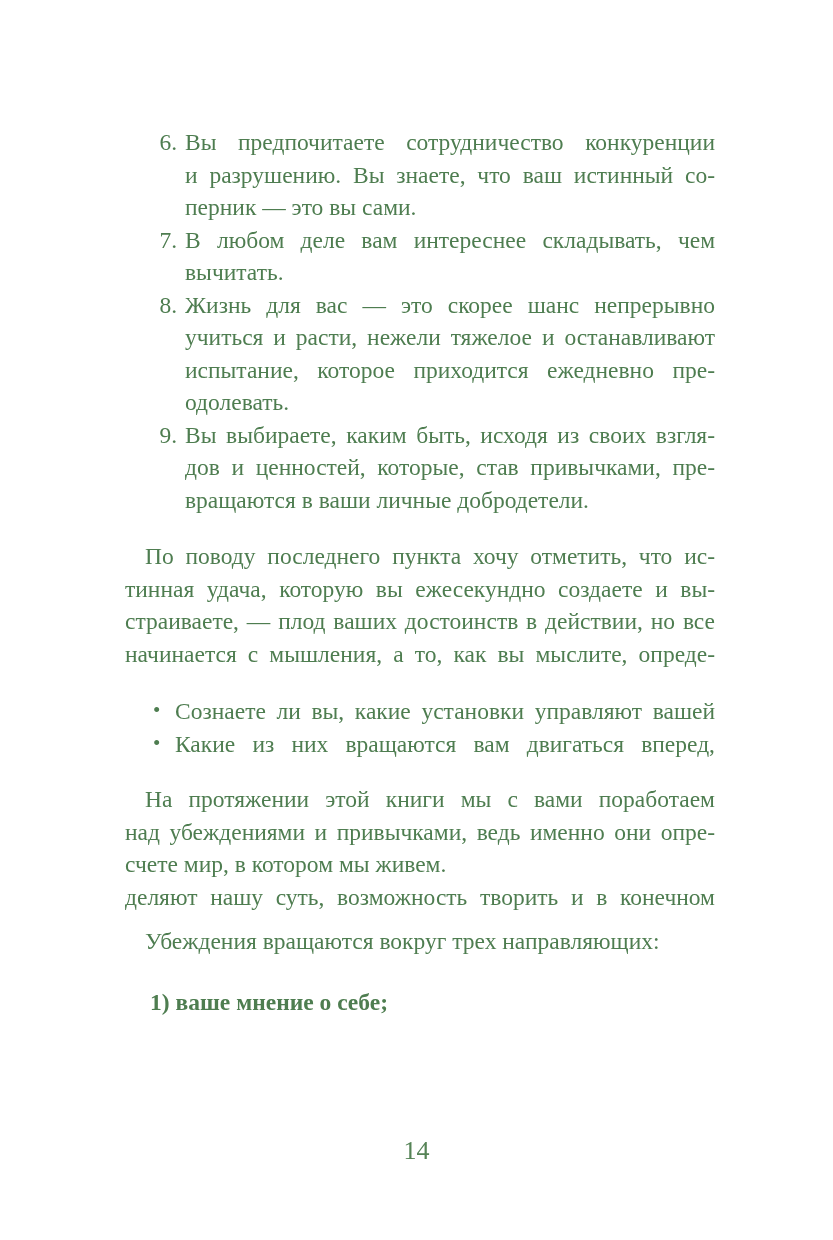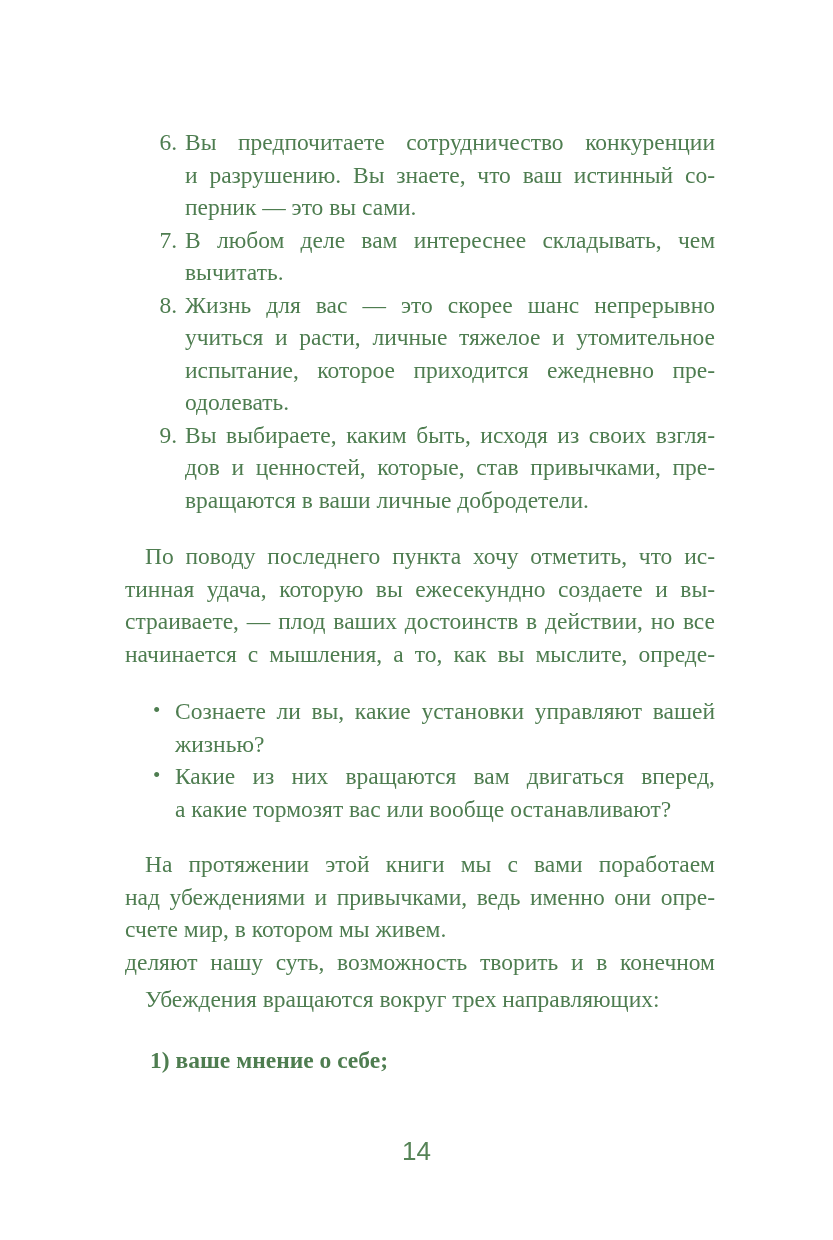--- a/index.html
+++ b/index.html
@@ -38,42 +38,42 @@
     position: absolute;
     left: 0; top: 0;
     width: 52px;
     text-align: right;
   }
 
   
   .para-1 { margin-top: 24px; }
   .bullet-list { margin-top: 25px; }
   .para-2 { margin-top: 23px; }
-  .para-3 { margin-top: 5px; }
+  .para-3 { margin-top: 12px; }
   .sub-list { margin-top: 28px; }
 
   
   .bullet-item { position: relative; padding-left: 50px; }
   .bullet-item .bullet {
     position: absolute;
     left: 28px; top: -1px;
     font-size: 21px;
   }
 
   
   .sub-item { margin-left: 25px; font-weight: bold; }
   .sub-item .sub-num { margin-right: 6px; }
 
   
   .page-number {
     position: absolute;
     left: 0; top: 1136px;
     width: 100%;
     text-align: center;
-    font-family: Liberation Sans, sans-serif;
+    font-family: Liberation Serif, serif;
     font-size: 26px;
     line-height: 30px;
     color: #558356;
   }
 </style>
 </head>
 <body>
 
 <div class="page">
   <div class="content">
@@ -89,21 +89,21 @@
 
       <div class="num-item">
         <span class="num">7.</span>
         <div class="ln">В любом деле вам интереснее складывать, чем</div>
         <div class="ln last">вычитать.</div>
       </div>
 
       <div class="num-item">
         <span class="num">8.</span>
         <div class="ln">Жизнь для вас — это скорее шанс непрерывно</div>
-        <div class="ln">учиться и расти, личные тяжелое и утомительное</div>
+        <div class="ln">учиться и расти, нежели тяжелое и останавливают</div>
         <div class="ln">испытание, которое приходится ежедневно пре-</div>
         <div class="ln last">одолевать.</div>
       </div>
 
       <div class="num-item">
         <span class="num">9.</span>
         <div class="ln">Вы выбираете, каким быть, исходя из своих взгля-</div>
         <div class="ln">дов и ценностей, которые, став привычками, пре-</div>
         <div class="ln last">вращаются в ваши личные добродетели.</div>
       </div>
@@ -115,27 +115,25 @@
       <div class="ln">тинная удача, которую вы ежесекундно создаете и вы-</div>
       <div class="ln">страиваете, — плод ваших достоинств в действии, но все</div>
       <div class="ln">начинается с мышления, а то, как вы мыслите, опреде-</div>
     </div>
 
     <div class="bullet-list">
 
       <div class="bullet-item">
         <span class="bullet">•</span>
         <div class="ln">Сознаете ли вы, какие установки управляют вашей</div>
-        <div class="ln last">жизнью?</div>
       </div>
 
       <div class="bullet-item">
         <span class="bullet">•</span>
         <div class="ln">Какие из них вращаются вам двигаться вперед,</div>
-        <div class="ln last">а какие тормозят вас или вообще останавливают?</div>
       </div>
 
     </div>
 
     <div class="para-2">
       <div class="ln fi">На протяжении этой книги мы с вами поработаем</div>
       <div class="ln">над убеждениями и привычками, ведь именно они опре-</div>
       <div class="ln last">счете мир, в котором мы живем.</div>
       <div class="ln">деляют нашу суть, возможность творить и в конечном</div>
     </div>

